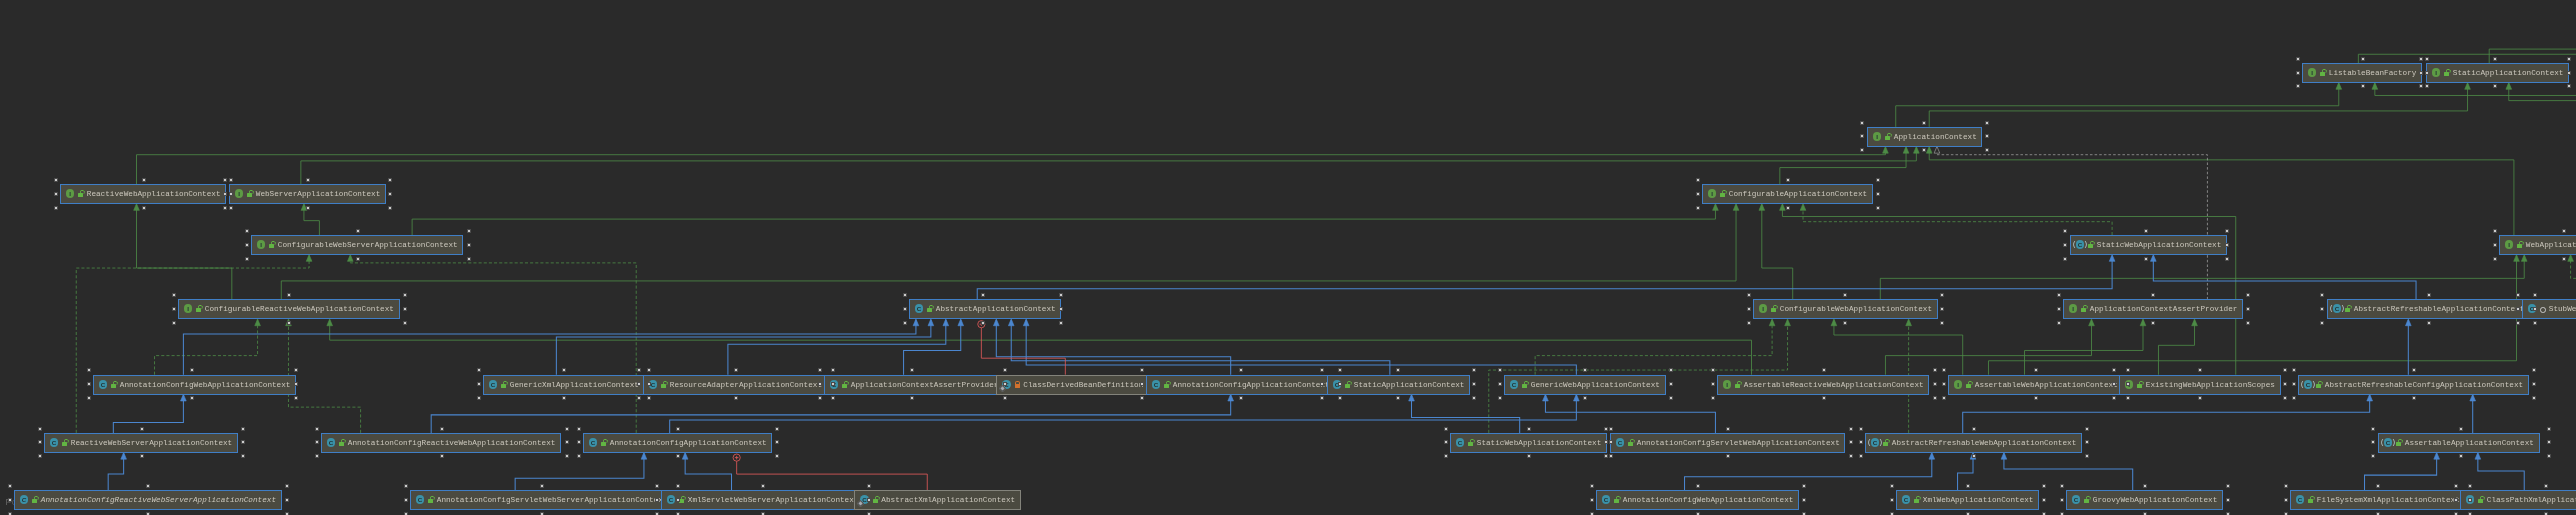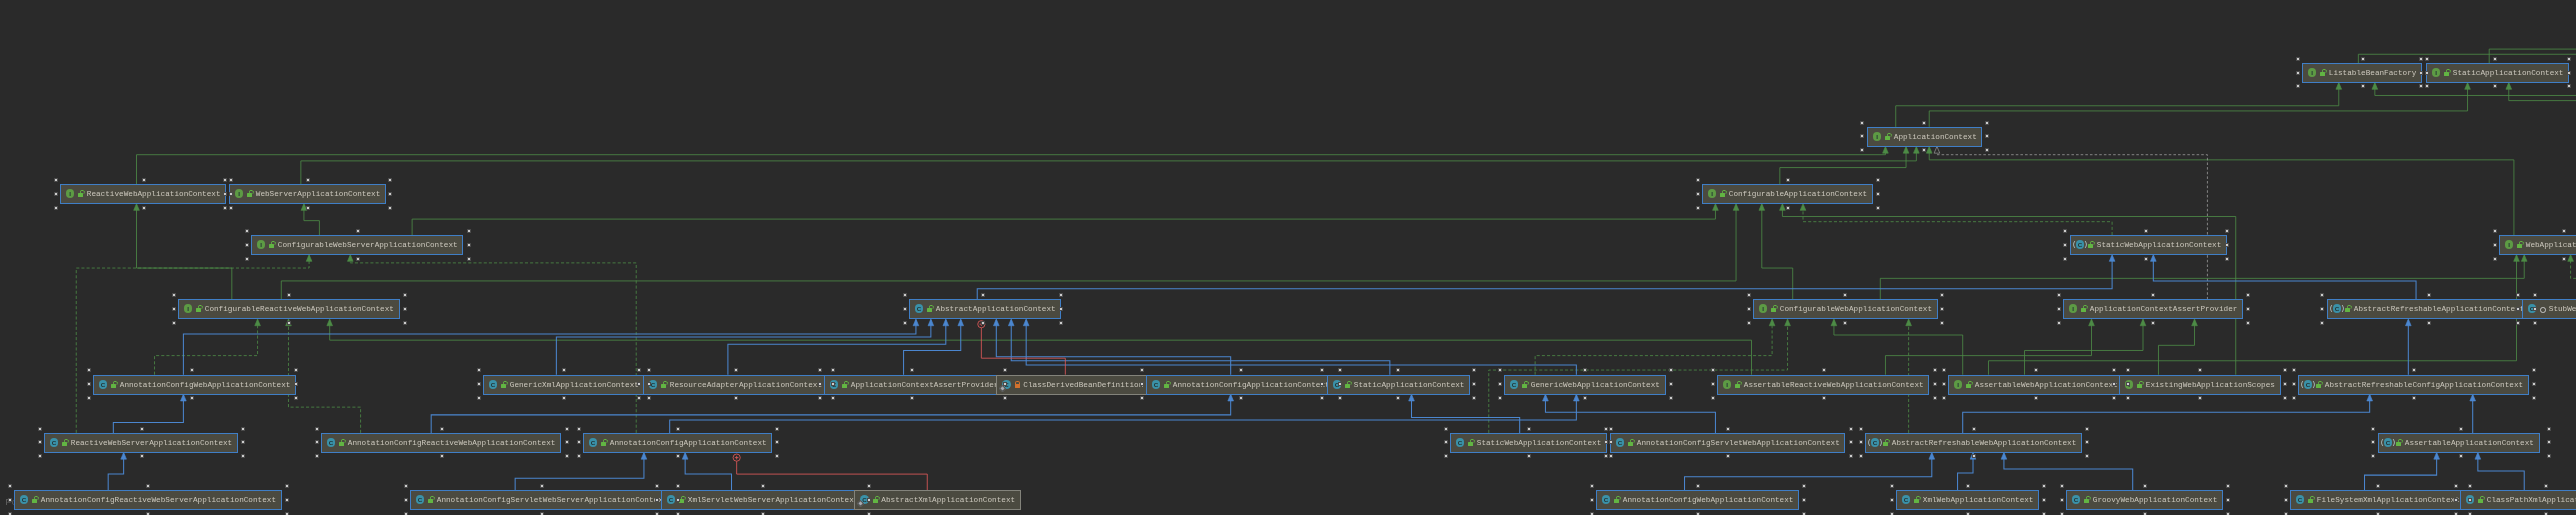--- a/index.html
+++ b/index.html
@@ -927,21 +927,21 @@
         <span class="label">AssertableApplicationContext</span>
       </div>
       <div class="handle" style="left: 2371px; top: 427px;"></div>
       <div class="handle" style="left: 2459px; top: 427px;"></div>
       <div class="handle" style="left: 2547px; top: 427px;"></div>
       <div class="handle" style="left: 2371px; top: 440px;"></div>
       <div class="handle" style="left: 2547px; top: 440px;"></div>
       <div class="handle" style="left: 2371px; top: 454px;"></div>
       <div class="handle" style="left: 2459px; top: 454px;"></div>
       <div class="handle" style="left: 2547px; top: 454px;"></div>
-      <div class="node selected" style="left: 14px; top: 490px;">
+      <div class="node selected" style="left: 14px; top: 490px; font-style: italic;">
         <span class="icon class">C</span>
         <span class="vis pub">
           <span class="shackle"></span>
           <span class="body"></span>
         </span>
         <span class="label">AnnotationConfigReactiveWebServerApplicationContext</span>
       </div>
       <div class="handle" style="left: 7.7px; top: 484px;"></div>
       <div class="handle" style="left: 146px; top: 484px;"></div>
       <div class="handle" style="left: 285px; top: 484px;"></div>

